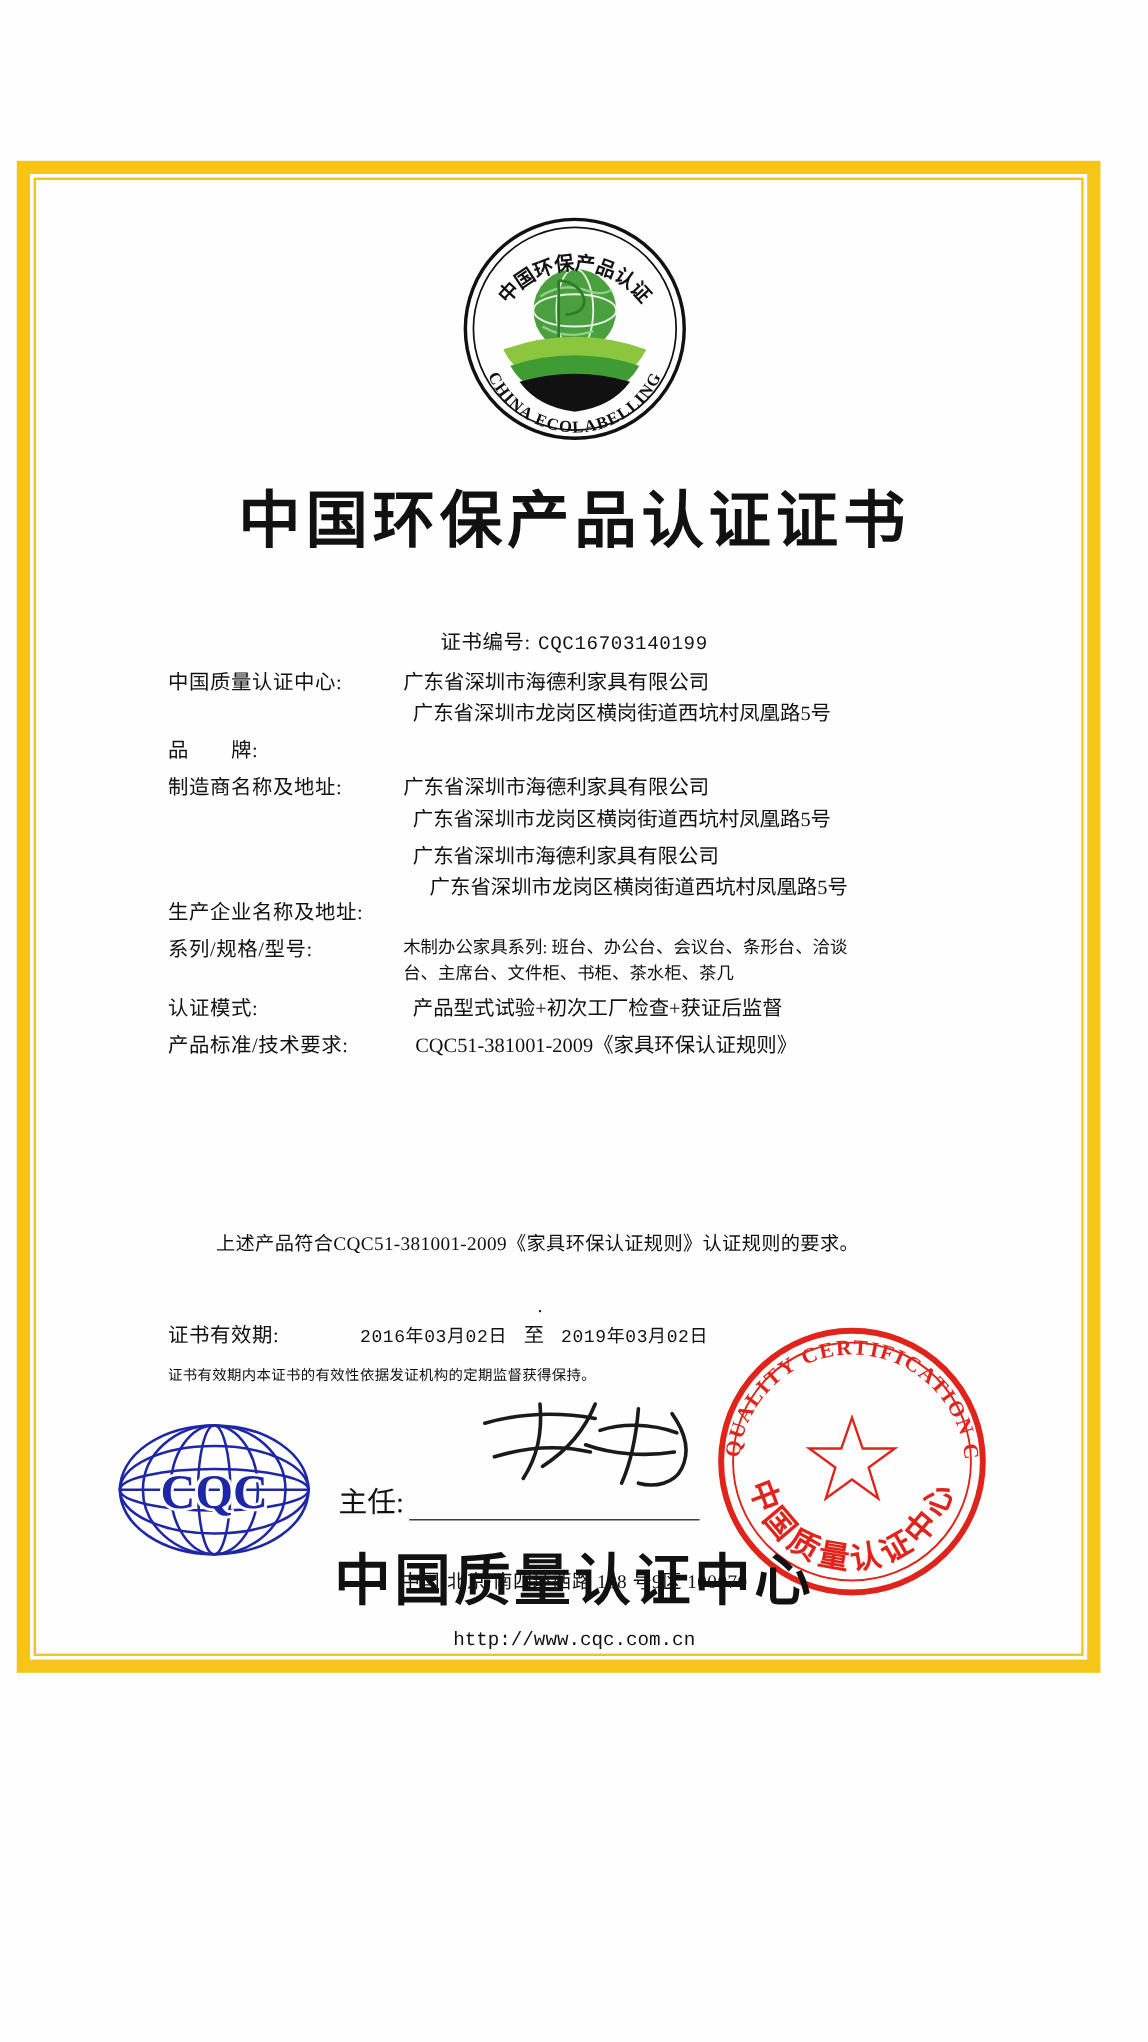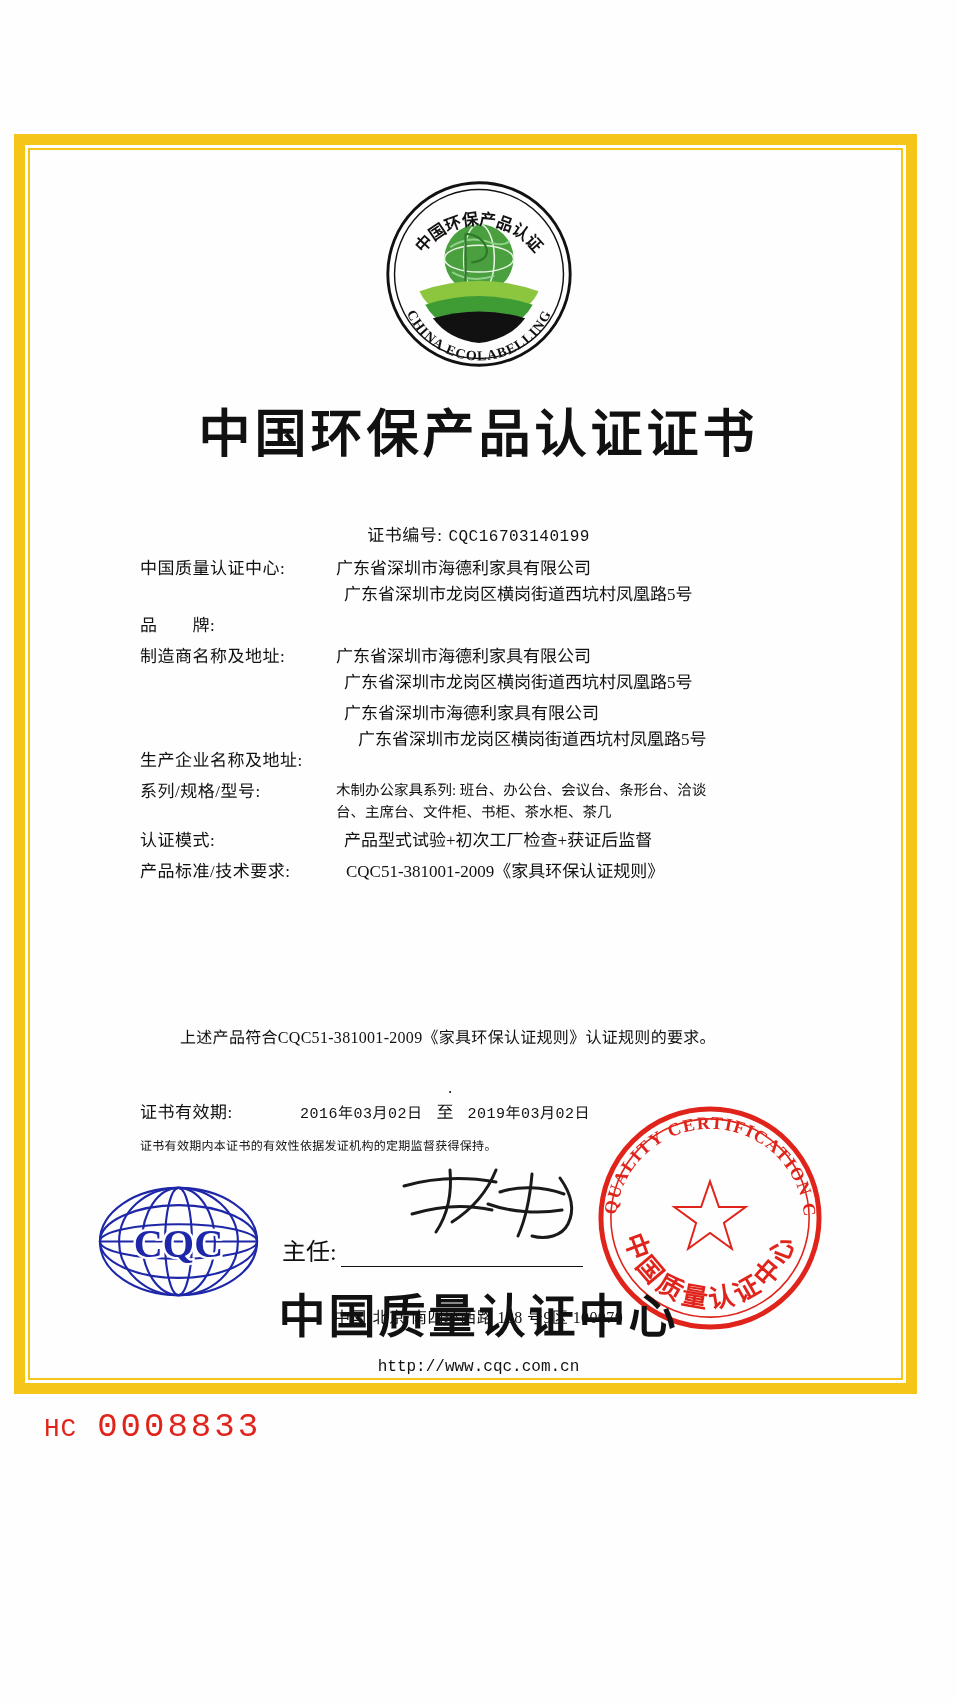--- a/index.html
+++ b/index.html
@@ -403,18 +403,14 @@
         <textPath href="#sealBot" startOffset="50%" text-anchor="middle">中国质量认证中心</textPath>
       </text>
       <path d="M115 78 L124 104 L151 104 L129 120 L137 146 L115 130 L93 146 L101 120 L79 104 L106 104 Z" fill="none" stroke="#e0241b" stroke-width="2"></path>
     </svg>
   </div>
 
   <div class="org-name">中国质量认证中心</div>
   <div class="org-addr">中国·北京·南四环西路 188 号9区  100070</div>
   <div class="org-url">http://www.cqc.com.cn</div>
 
-  <div class="serial">
-    <span class="prefix">HC</span>
-    <span class="digits">0008833</span>
-  </div>
 
 </div>
 
 </body></html>

